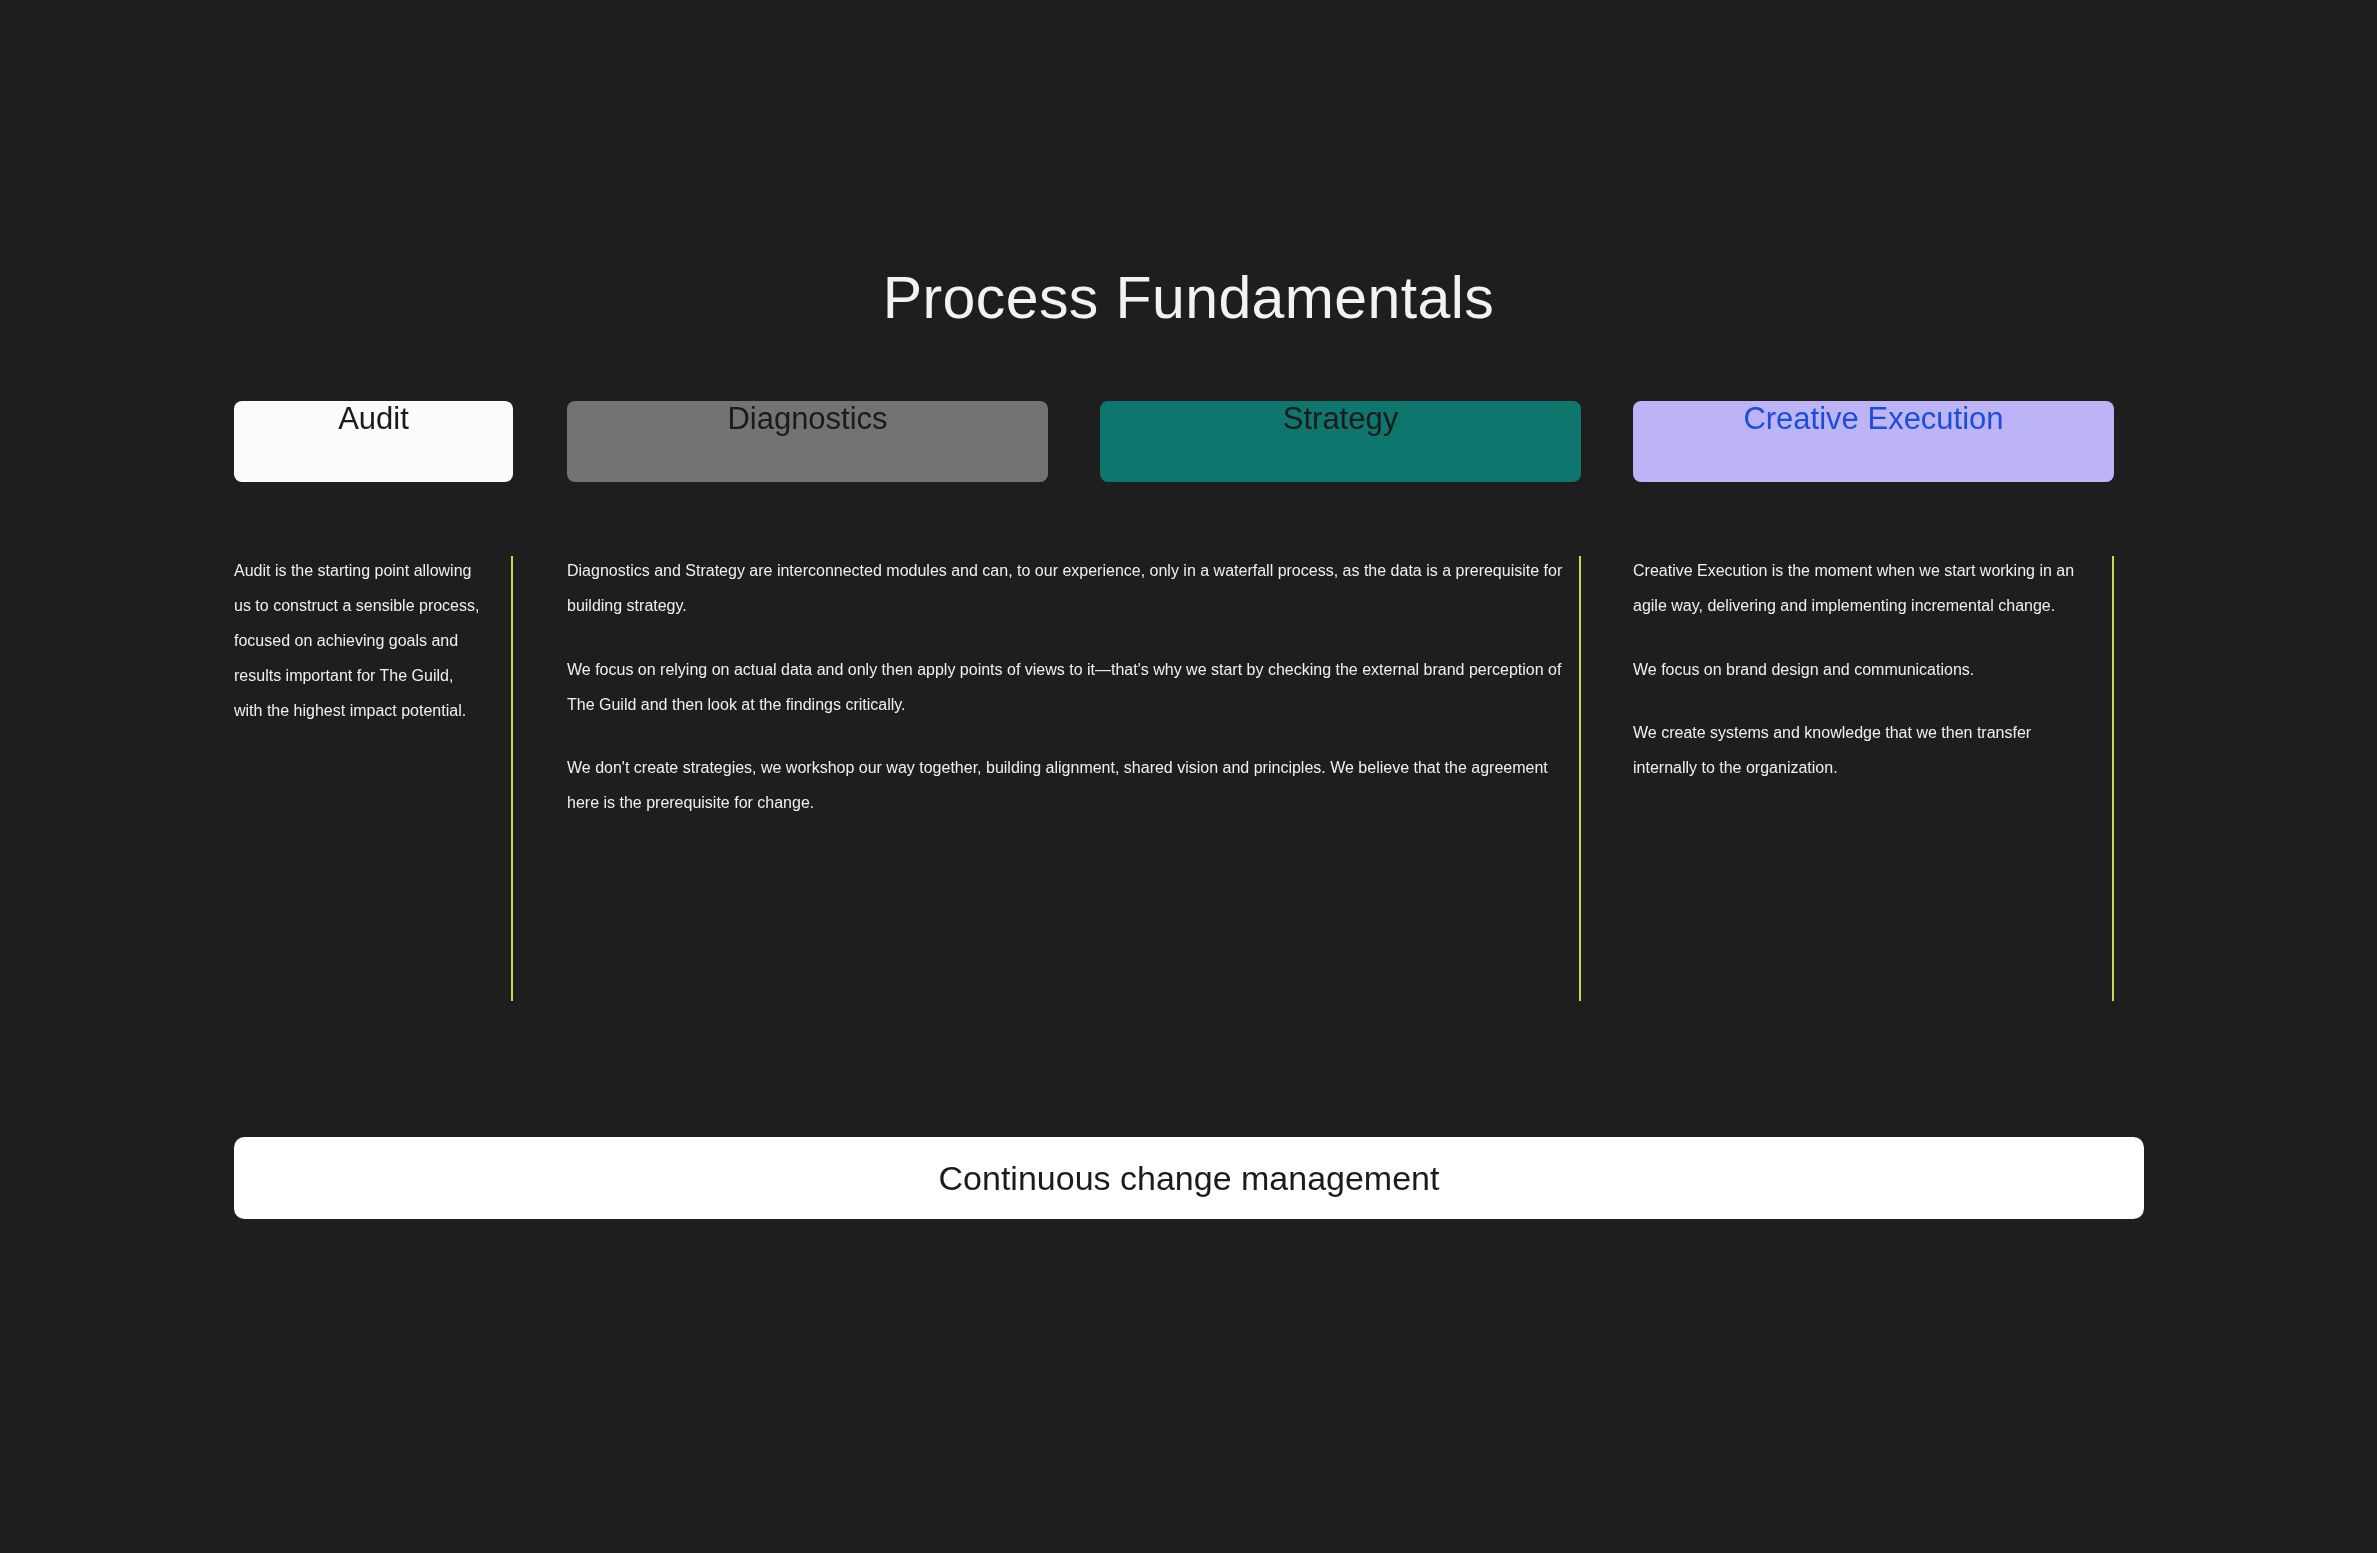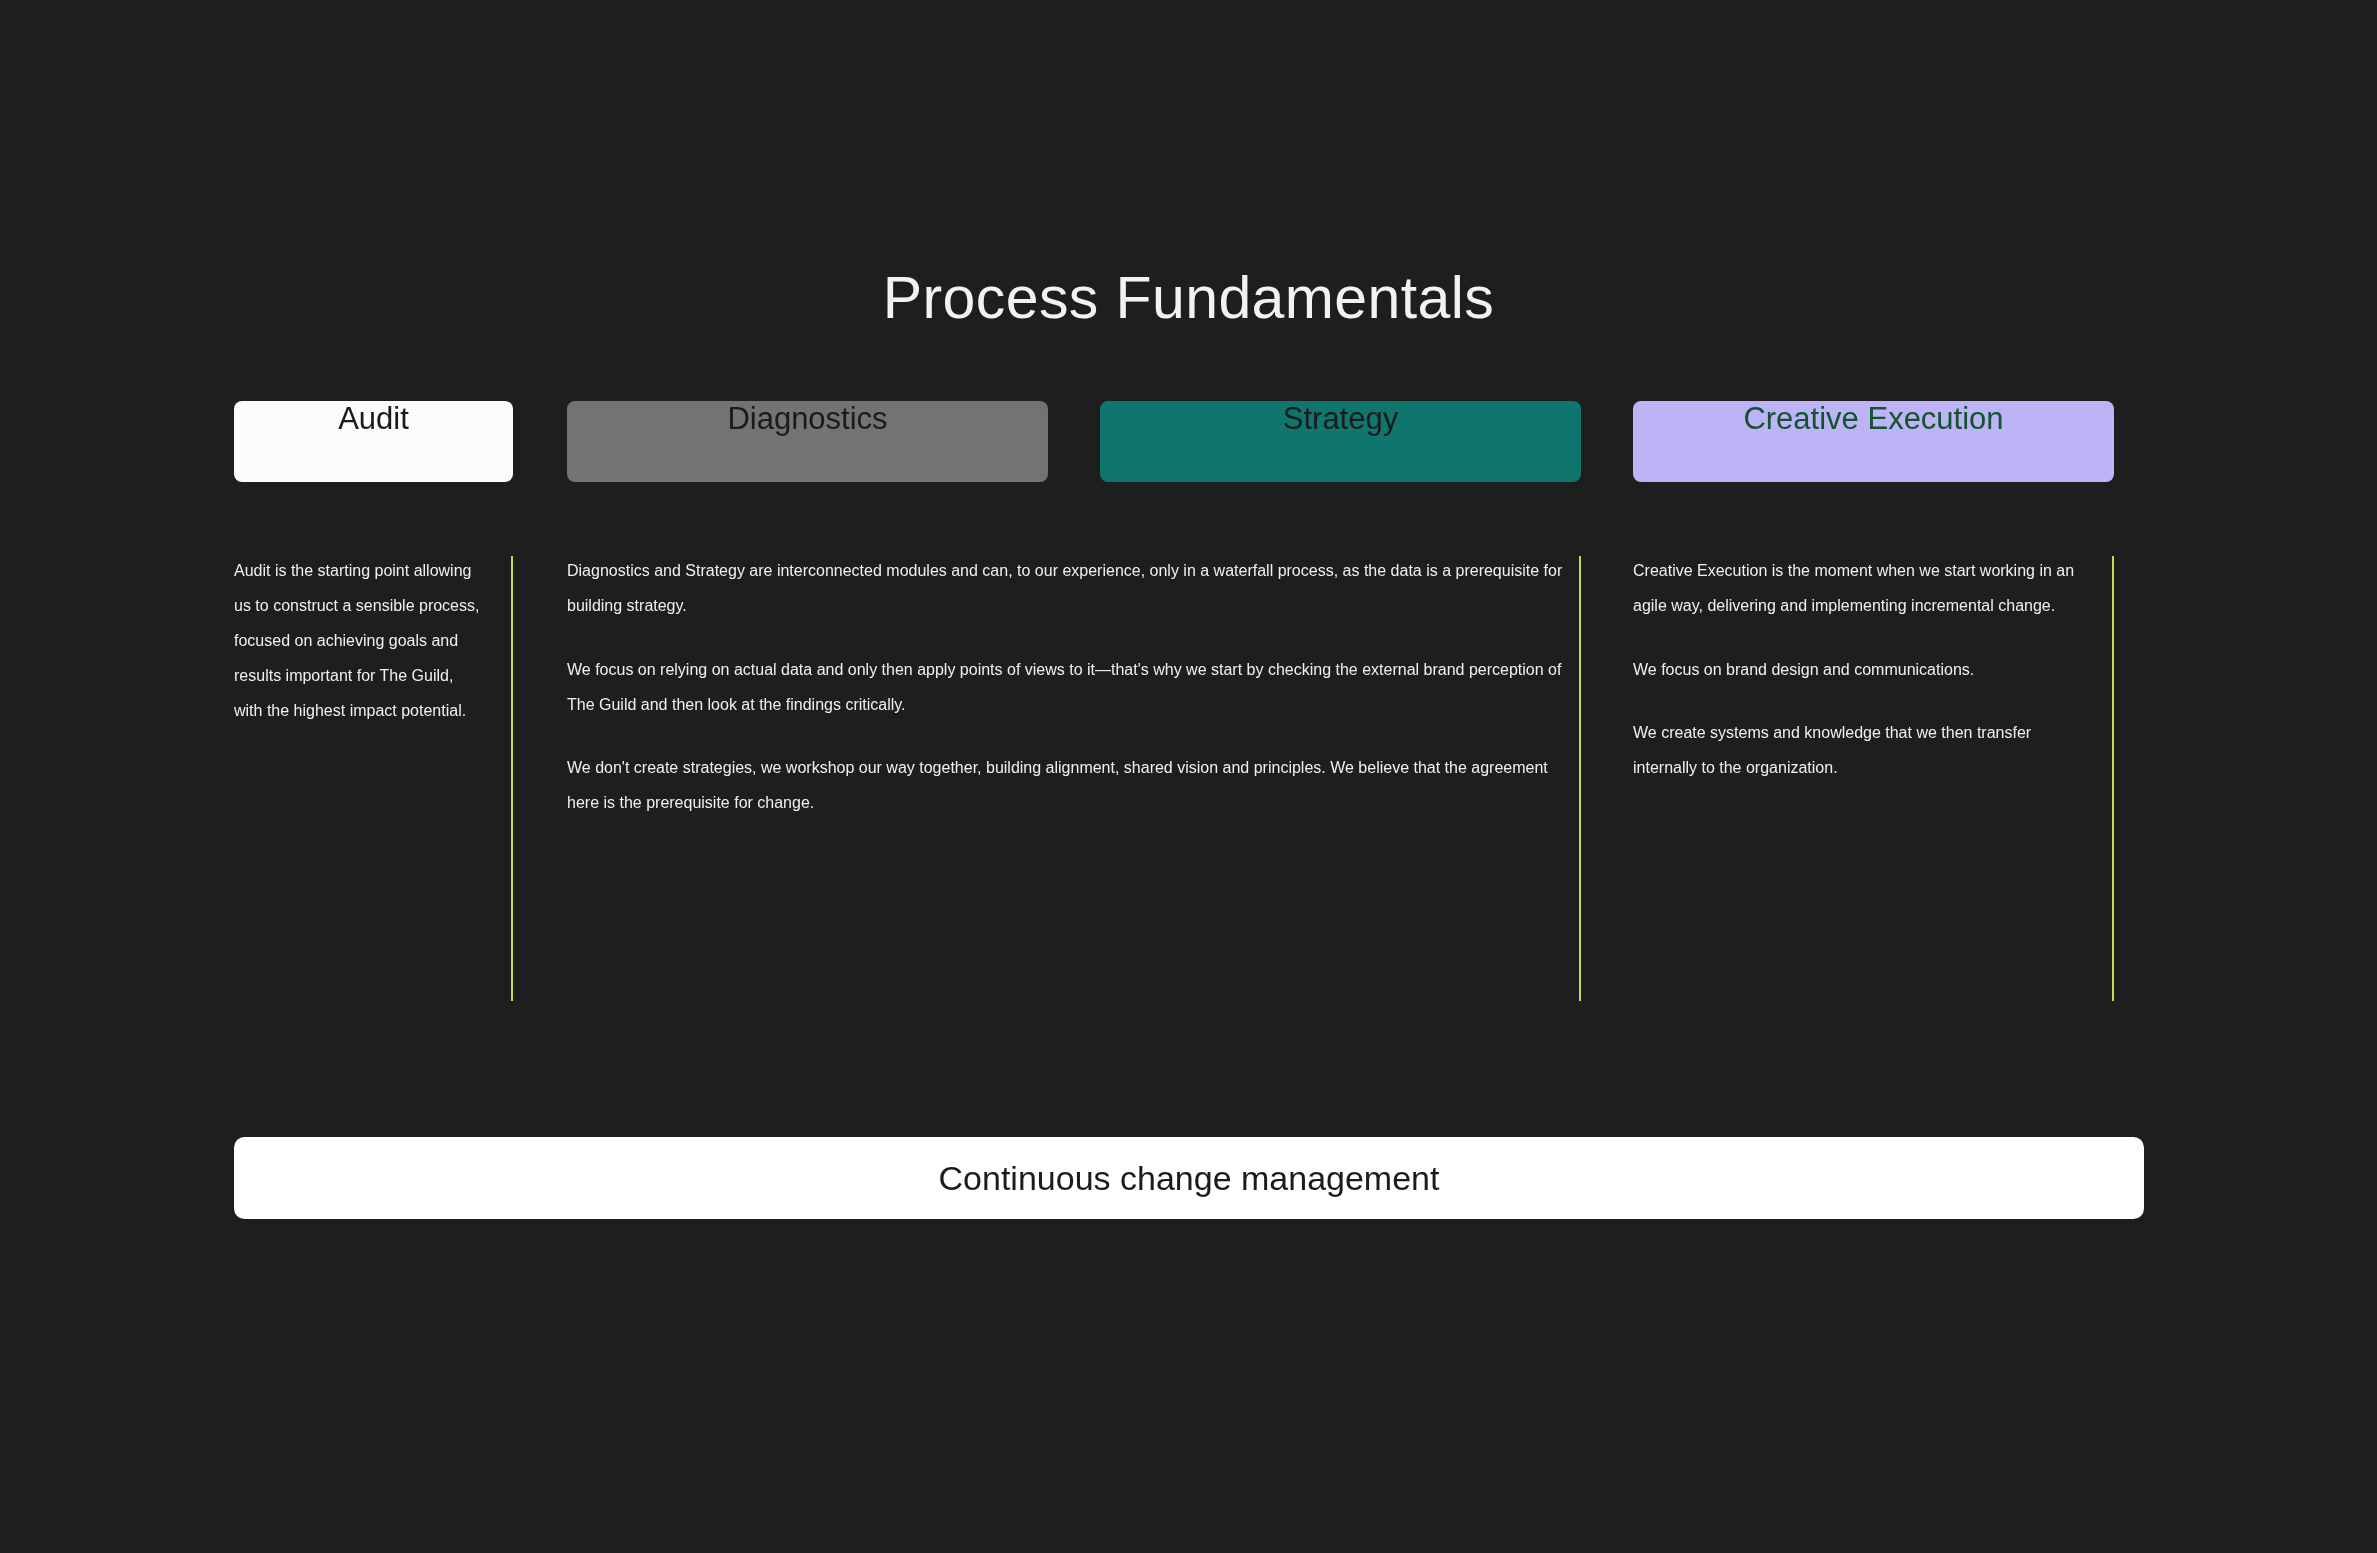--- a/index.html
+++ b/index.html
@@ -121,21 +121,21 @@
   <div class="pills">
     <div class="pill pill-audit" style="background: rgb(251, 251, 251); color: rgb(27, 27, 27);">
       <span>Audit</span>
     </div>
     <div class="pill pill-diag" style="background: #737373; color: rgb(27, 27, 27);">
       <span>Diagnostics</span>
     </div>
     <div class="pill pill-strategy" style="background: #0f766e; color: rgb(27, 27, 27);">
       <span>Strategy</span>
     </div>
-    <div class="pill pill-creative" style="background: rgb(188, 180, 247); color: #14532d;">
+    <div class="pill pill-creative" style="background: rgb(188, 180, 247); color: #1d4ed8;">
       <span>Creative Execution</span>
     </div>
   </div>
 
   <div class="columns">
 
     <div class="col col-audit">
       <p class="para">Audit is the starting point allowing us to construct a sensible process, focused on achieving goals and results important for The Guild, with the highest impact potential.</p>
       <div class="divider divider-audit" style="background: rgb(201, 217, 74);"></div>
     </div>

